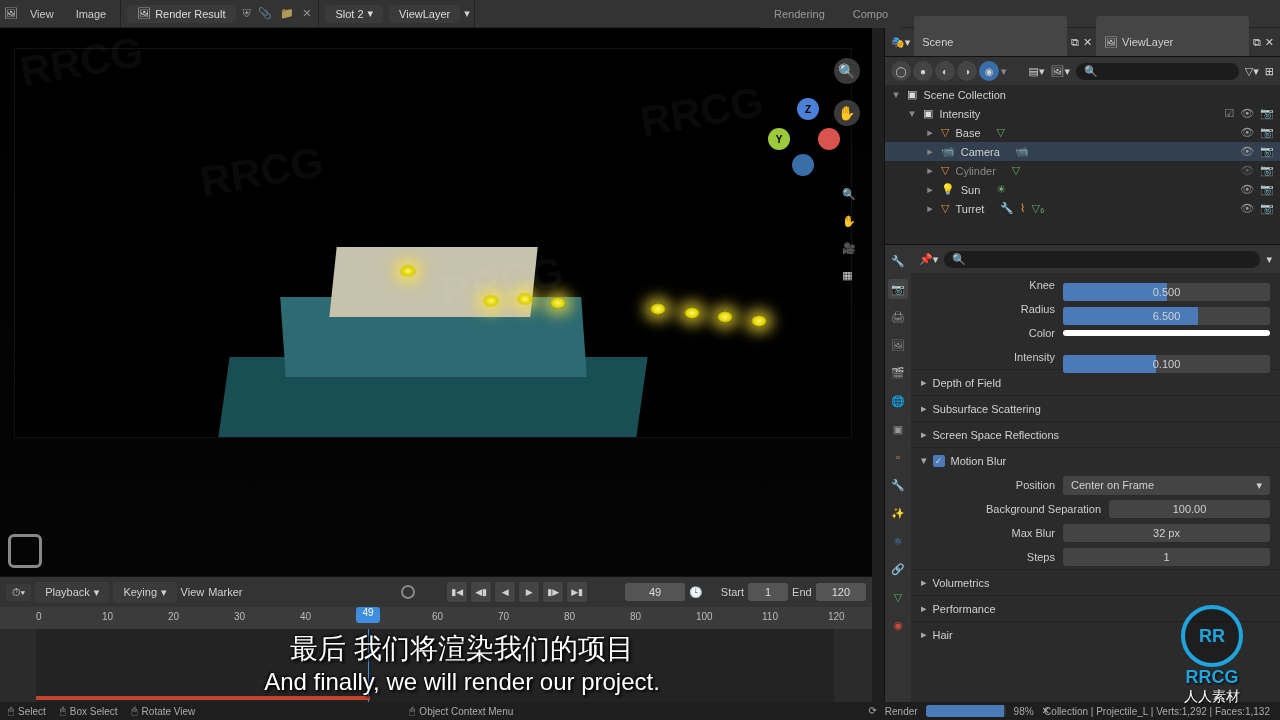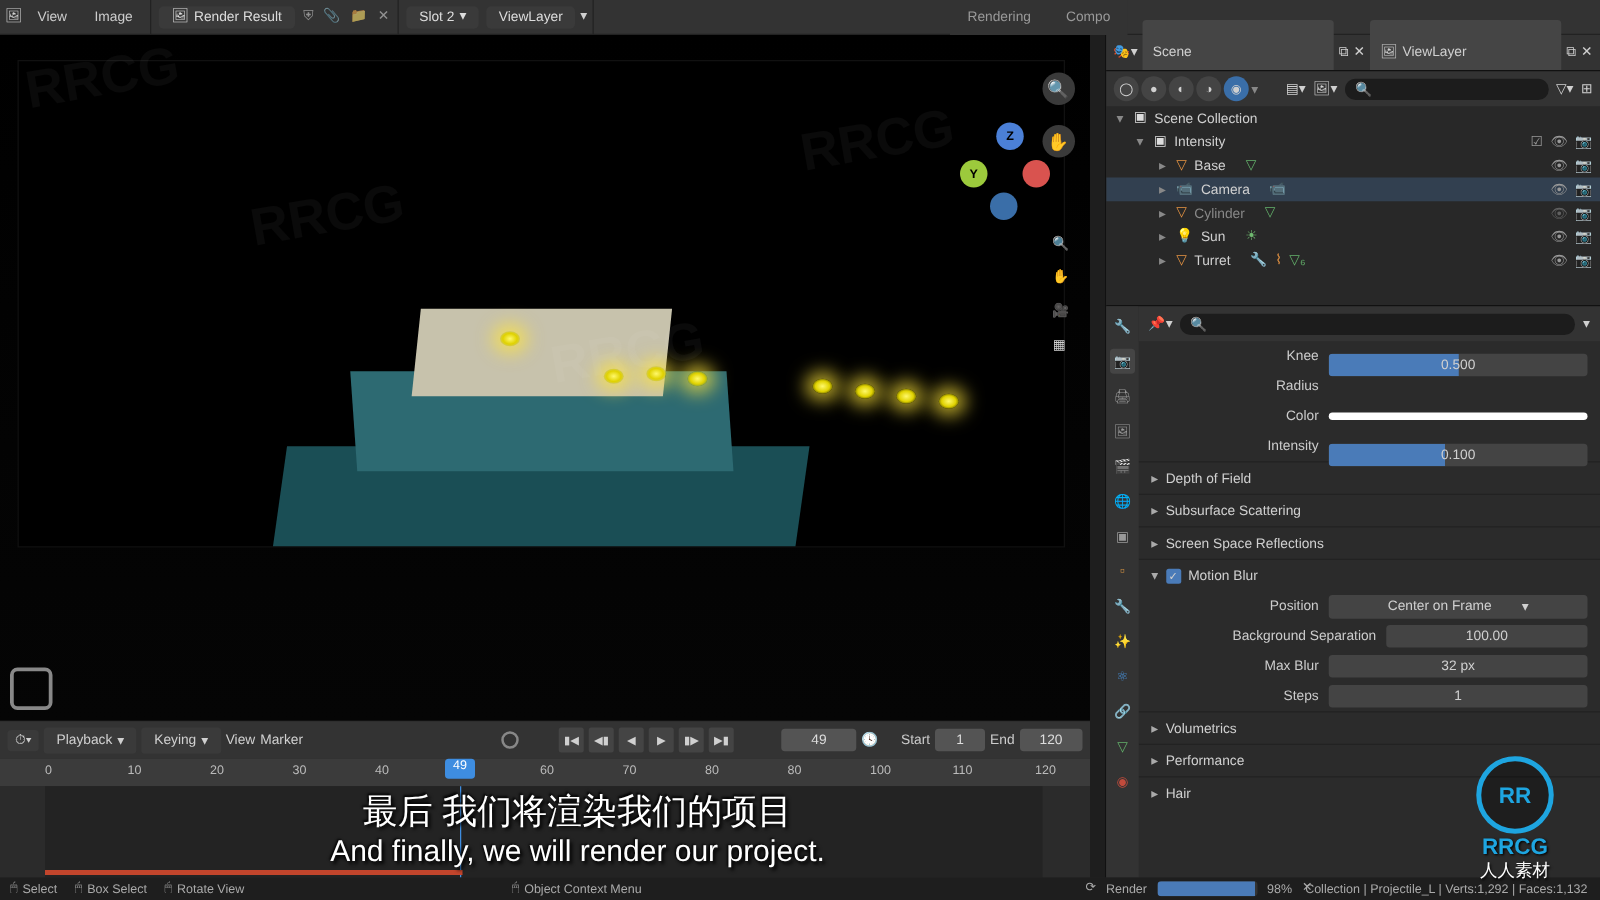--- a/index.html
+++ b/index.html
@@ -353,20 +353,21 @@
           <span class="icon">📌▾</span>
           <span class="psrch">🔍</span>
           <span class="icon">▾</span>
         </div>
         <div class="prop-row">
             <span class="lbl">Knee</span>
             <span class="val slider"><span class="fill" style="width:50%"></span><span class="txt">0.500</span></span>
           </div>
         <div class="prop-row">
             <span class="lbl">Radius</span>
+            <span class="val slider"><span class="fill" style="width:65%"></span><span class="txt">6.500</span></span>
           </div>
         <div class="prop-row">
             <span class="lbl">Color</span>
             <span class="val white"></span>
           </div>
         <div class="prop-row">
             <span class="lbl">Intensity</span>
             <span class="val slider"><span class="fill" style="width:45%"></span><span class="txt">0.100</span></span>
           </div>
 
@@ -383,21 +384,21 @@
             <span>Screen Space Reflections</span>
           </div>
         <div class="prop-panel-h">
             <span class="tri">▾</span>
             <span class="chk">✓</span>
             <span>Motion Blur</span>
           </div>
 
         <div class="prop-row">
             <span class="lbl">Position</span>
-            <span class="val" style="text-align:left;display:flex;justify-content:center;gap:24px;">
+            <span class="val" style="text-align:left;display:flex;justify-content:space-between;gap:24px;">
               <span>Center on Frame</span>
               <span>▾</span>
             </span>
           </div>
         <div class="prop-row">
             <span class="lbl" style="flex:0 0 180px;">Background Separation</span>
             <span class="val"><span class="txt">100.00</span></span>
           </div>
         <div class="prop-row">
             <span class="lbl">Max Blur</span>

